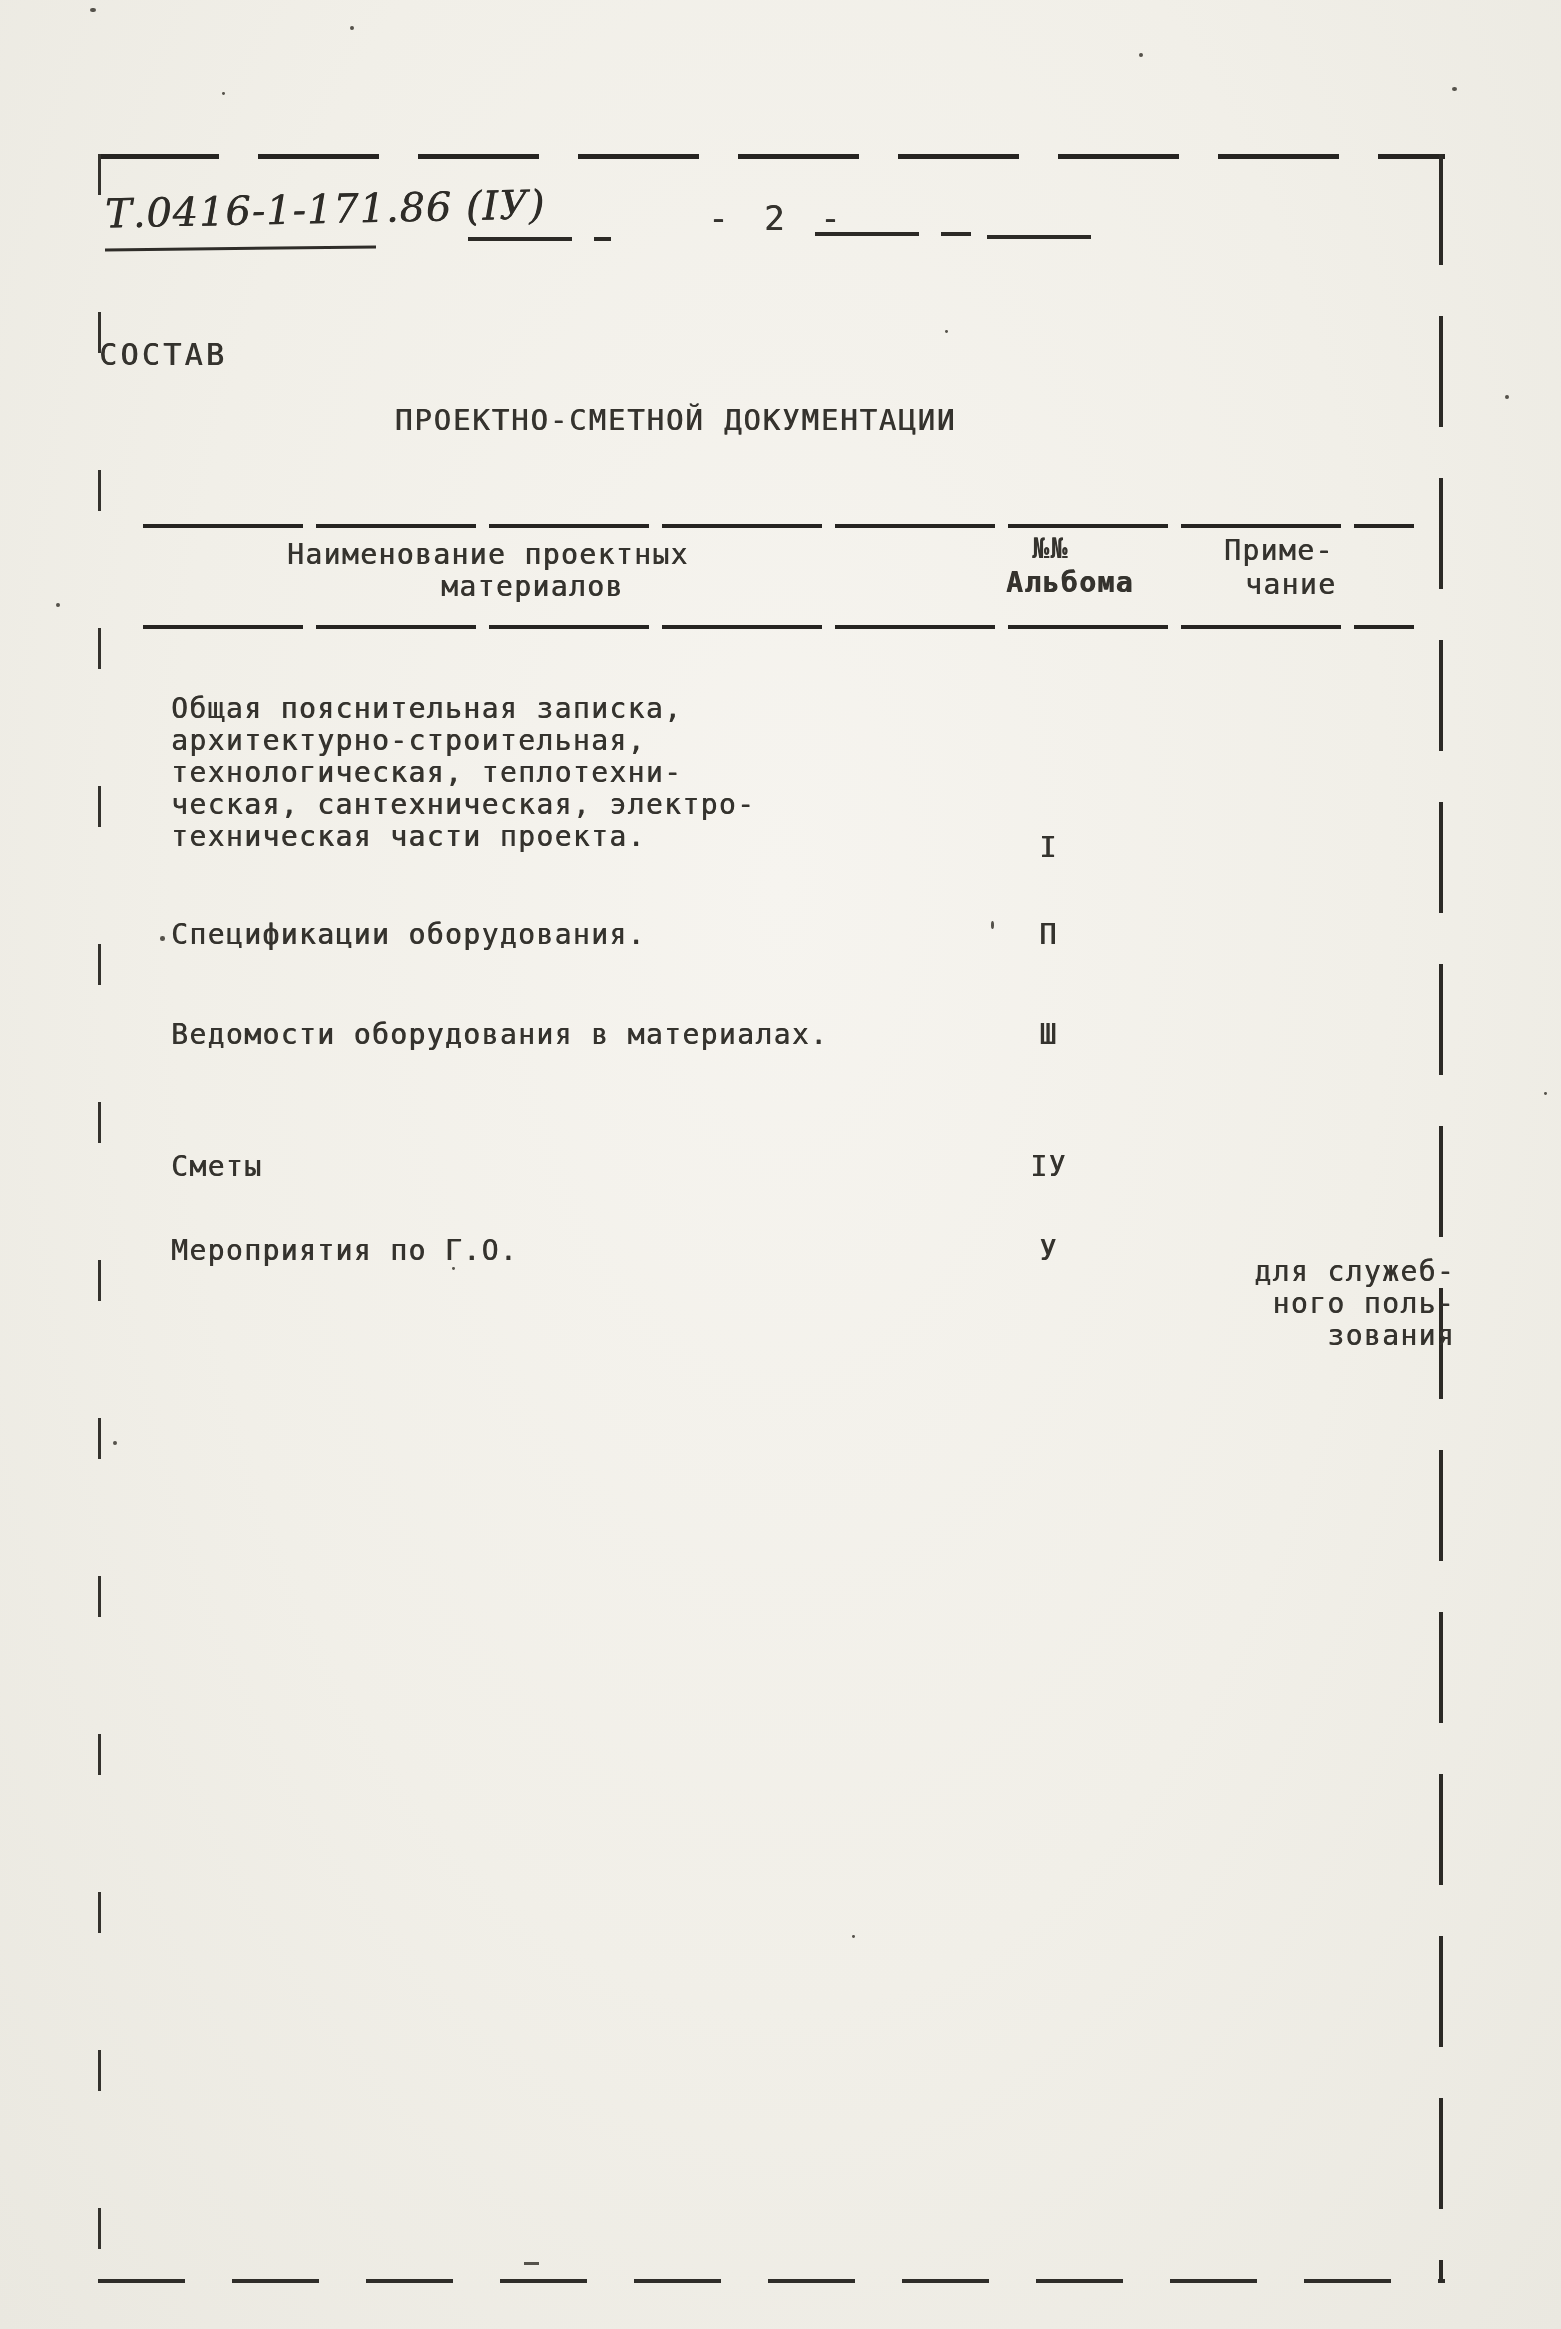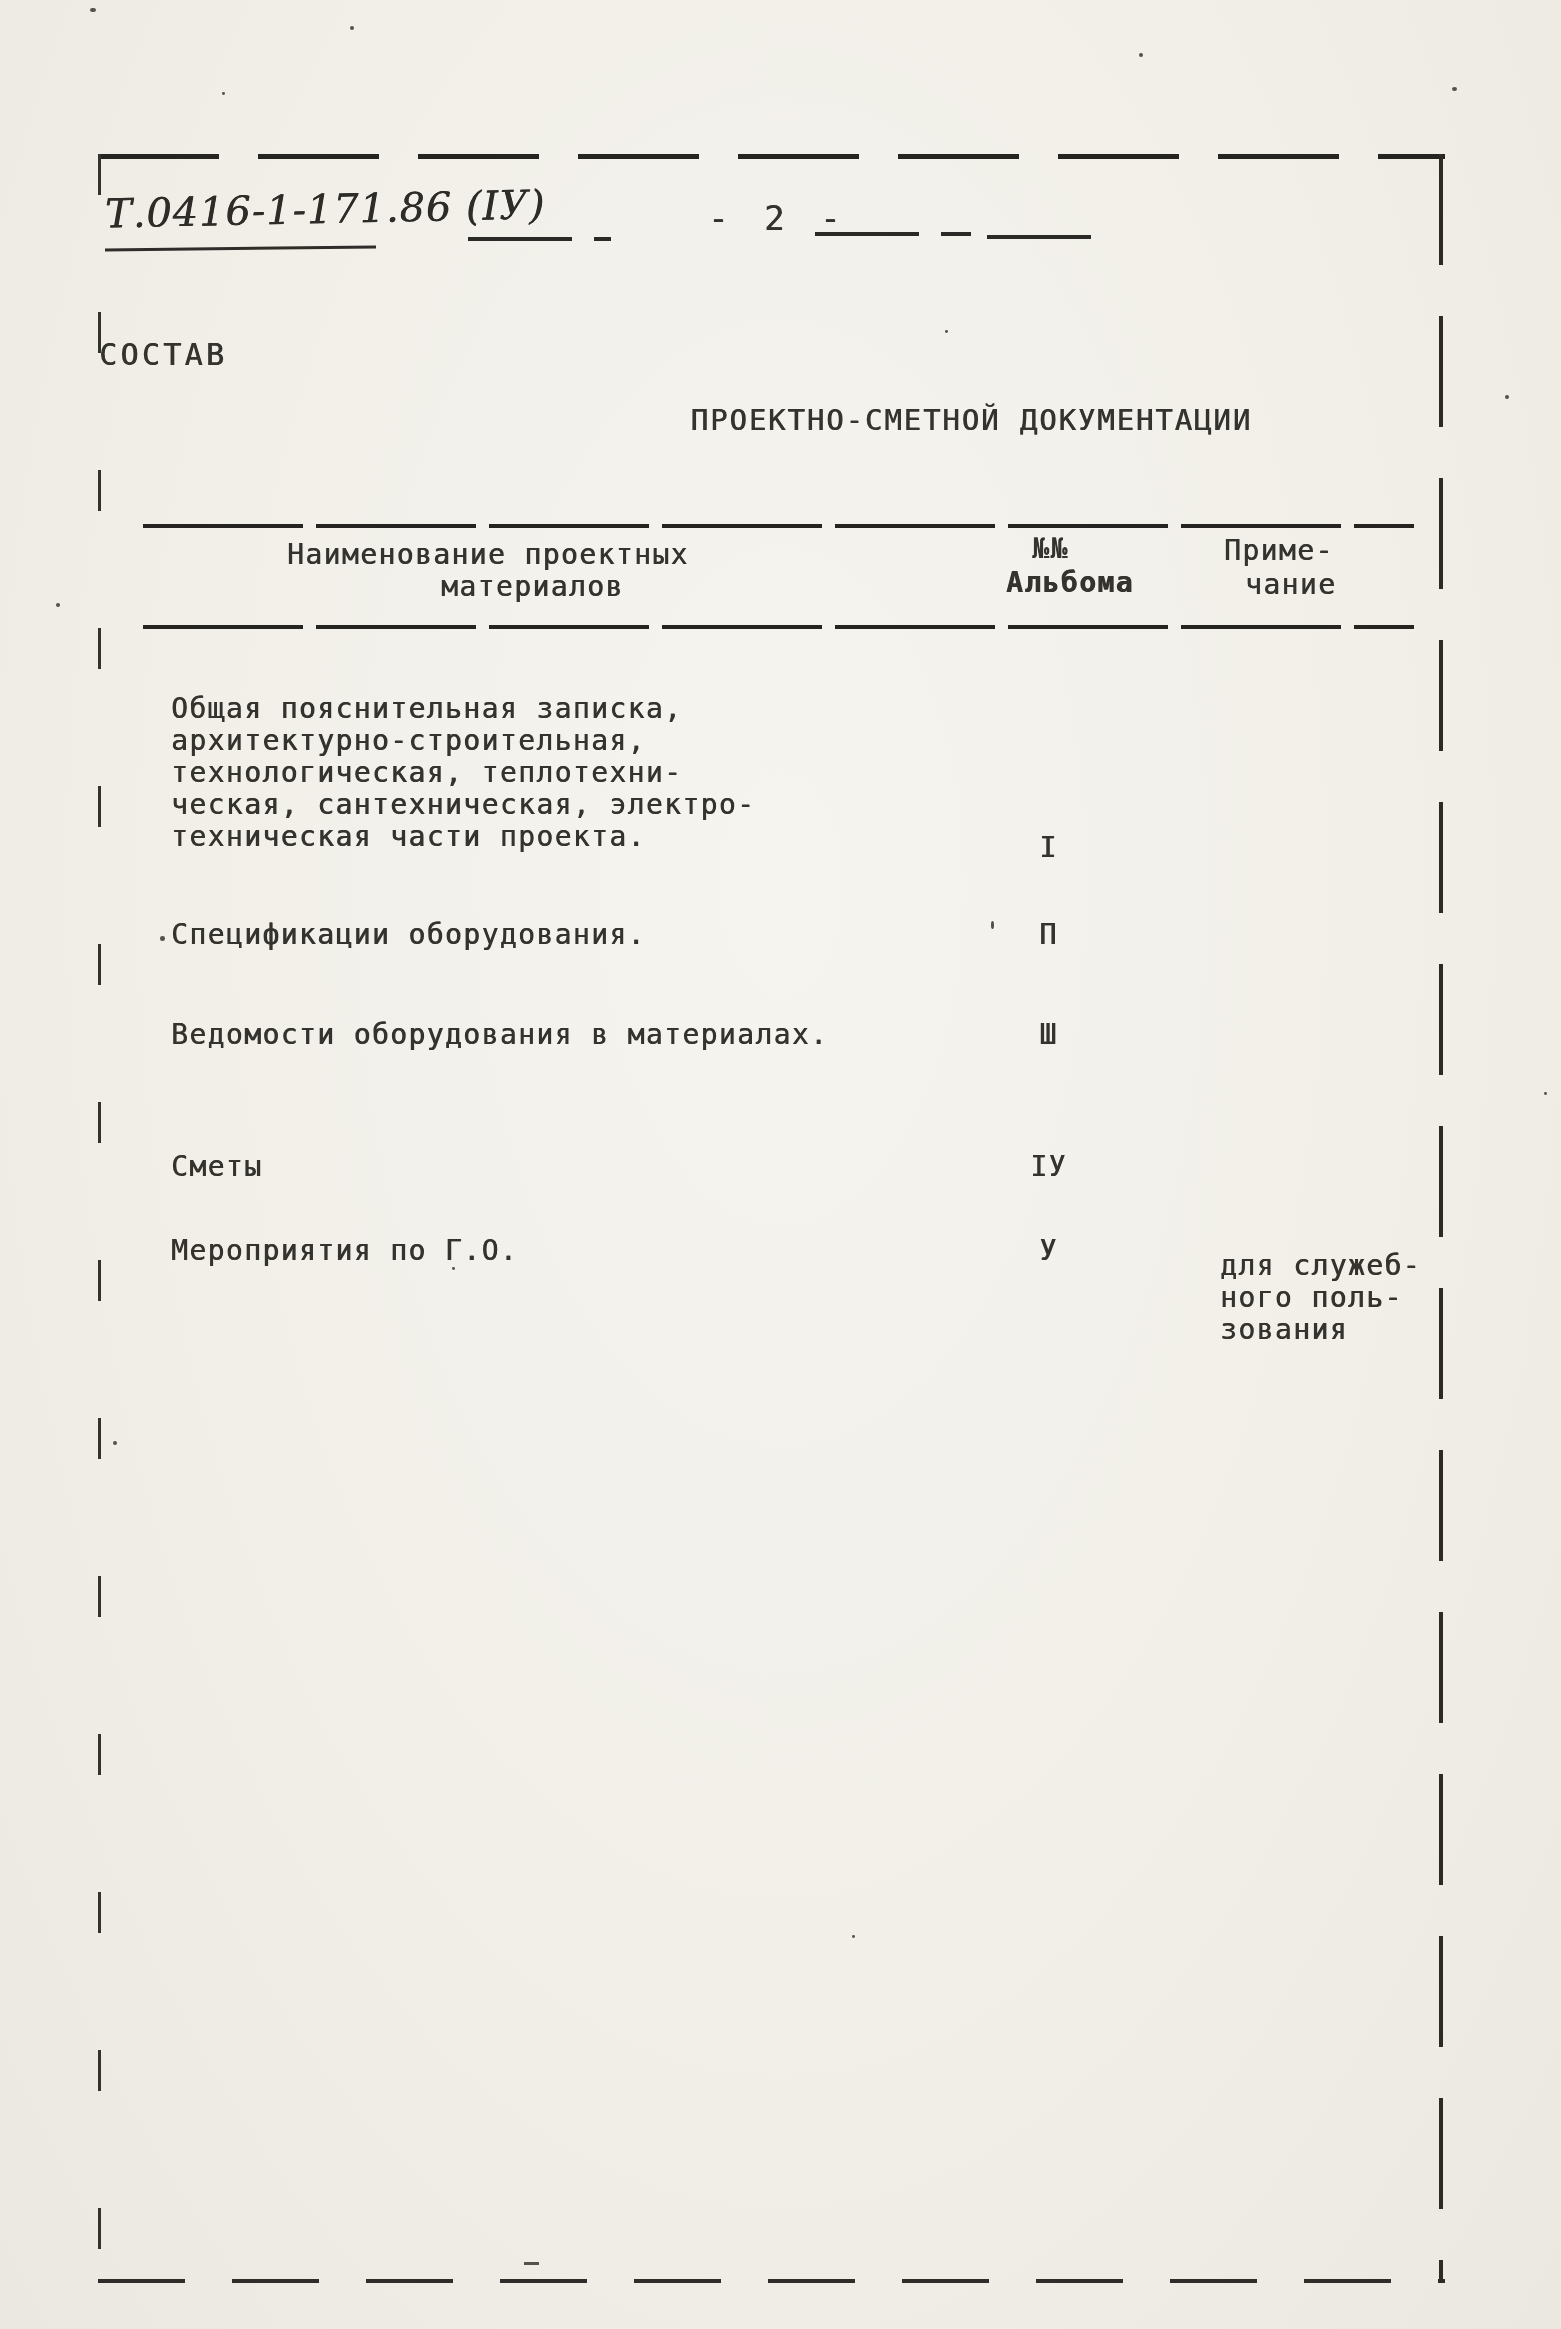--- a/index.html
+++ b/index.html
@@ -69,21 +69,21 @@
 <div class="hline" style="left:105px;top:247px;width:271px;height:2.8px;transform:rotate(-0.6deg);"></div>
 
 <div class="dashline" style="left:468px;top:237px;width:143px;"></div>
 
 <div class="abs typewriter" style="left:708px;top:198px;font-size:34px;letter-spacing:7.5px;">- 2 -</div>
 
 <div class="dashline" style="left:815px;top:232px;width:156px;"></div>
 <div class="dashline" style="left:987px;top:235px;width:124px;"></div>
 
 <div class="abs typewriter" style="left:99px;top:337px;width:1144px;font-size:30px;letter-spacing:3.3px;">СОСТАВ</div>
-<div class="abs typewriter" style="left:99px;top:403px;width:1153px;text-align:right;font-size:29px;letter-spacing:1.9px;">ПРОЕКТНО-СМЕТНОЙ ДОКУМЕНТАЦИИ</div>
+<div class="abs typewriter" style="left:99px;top:403px;width:1153px;text-align:center;font-size:29px;letter-spacing:1.9px;">ПРОЕКТНО-СМЕТНОЙ ДОКУМЕНТАЦИИ</div>
 
 <div class="rule" style="left:143px;top:524px;width:1271px;"></div>
 <div class="rule" style="left:143px;top:625px;width:1271px;"></div>
 
 <div class="abs typewriter body-text" style="left:287px;top:539px;">Наименование проектных</div>
 <div class="abs typewriter body-text" style="left:441px;top:571px;">материалов</div>
 
 <div class="abs typewriter body-text" style="left:1032px;top:533px;">№№</div>
 <div class="abs typewriter body-text" style="left:1006px;top:567px;font-weight:bold;">Альбома</div>
 
@@ -110,21 +110,21 @@
 </div>
 
 <div class="row" style="top:1151px;">
   <div class="cell-name typewriter body-text multiline">Сметы</div>
   <div class="cell-album typewriter body-text">IУ</div>
 </div>
 
 <div class="row" style="top:1235px;">
   <div class="cell-name typewriter body-text multiline">Мероприятия по Г.О.</div>
   <div class="cell-album typewriter body-text">У</div>
-  <div class="cell-note typewriter body-text multiline" style="top:15px;">для служеб-
+  <div class="cell-note typewriter body-text multiline" style="top:21px;text-align:right;">для служеб-
 ного поль-
 зования</div>
 </div>
 
 <div class="speck" style="left:90px;top:7.5px;width:5.6px;height:4.7px;"></div>
 <div class="speck" style="left:350px;top:26px;width:3.8px;height:3.8px;"></div>
 <div class="speck" style="left:1139px;top:53px;width:3.8px;height:3.8px;"></div>
 <div class="speck" style="left:1452px;top:87px;width:4.7px;height:3.8px;"></div>
 <div class="speck" style="left:222px;top:92px;width:2.8px;height:2.8px;"></div>
 <div class="speck" style="left:945px;top:330px;width:2.8px;height:2.8px;"></div>

